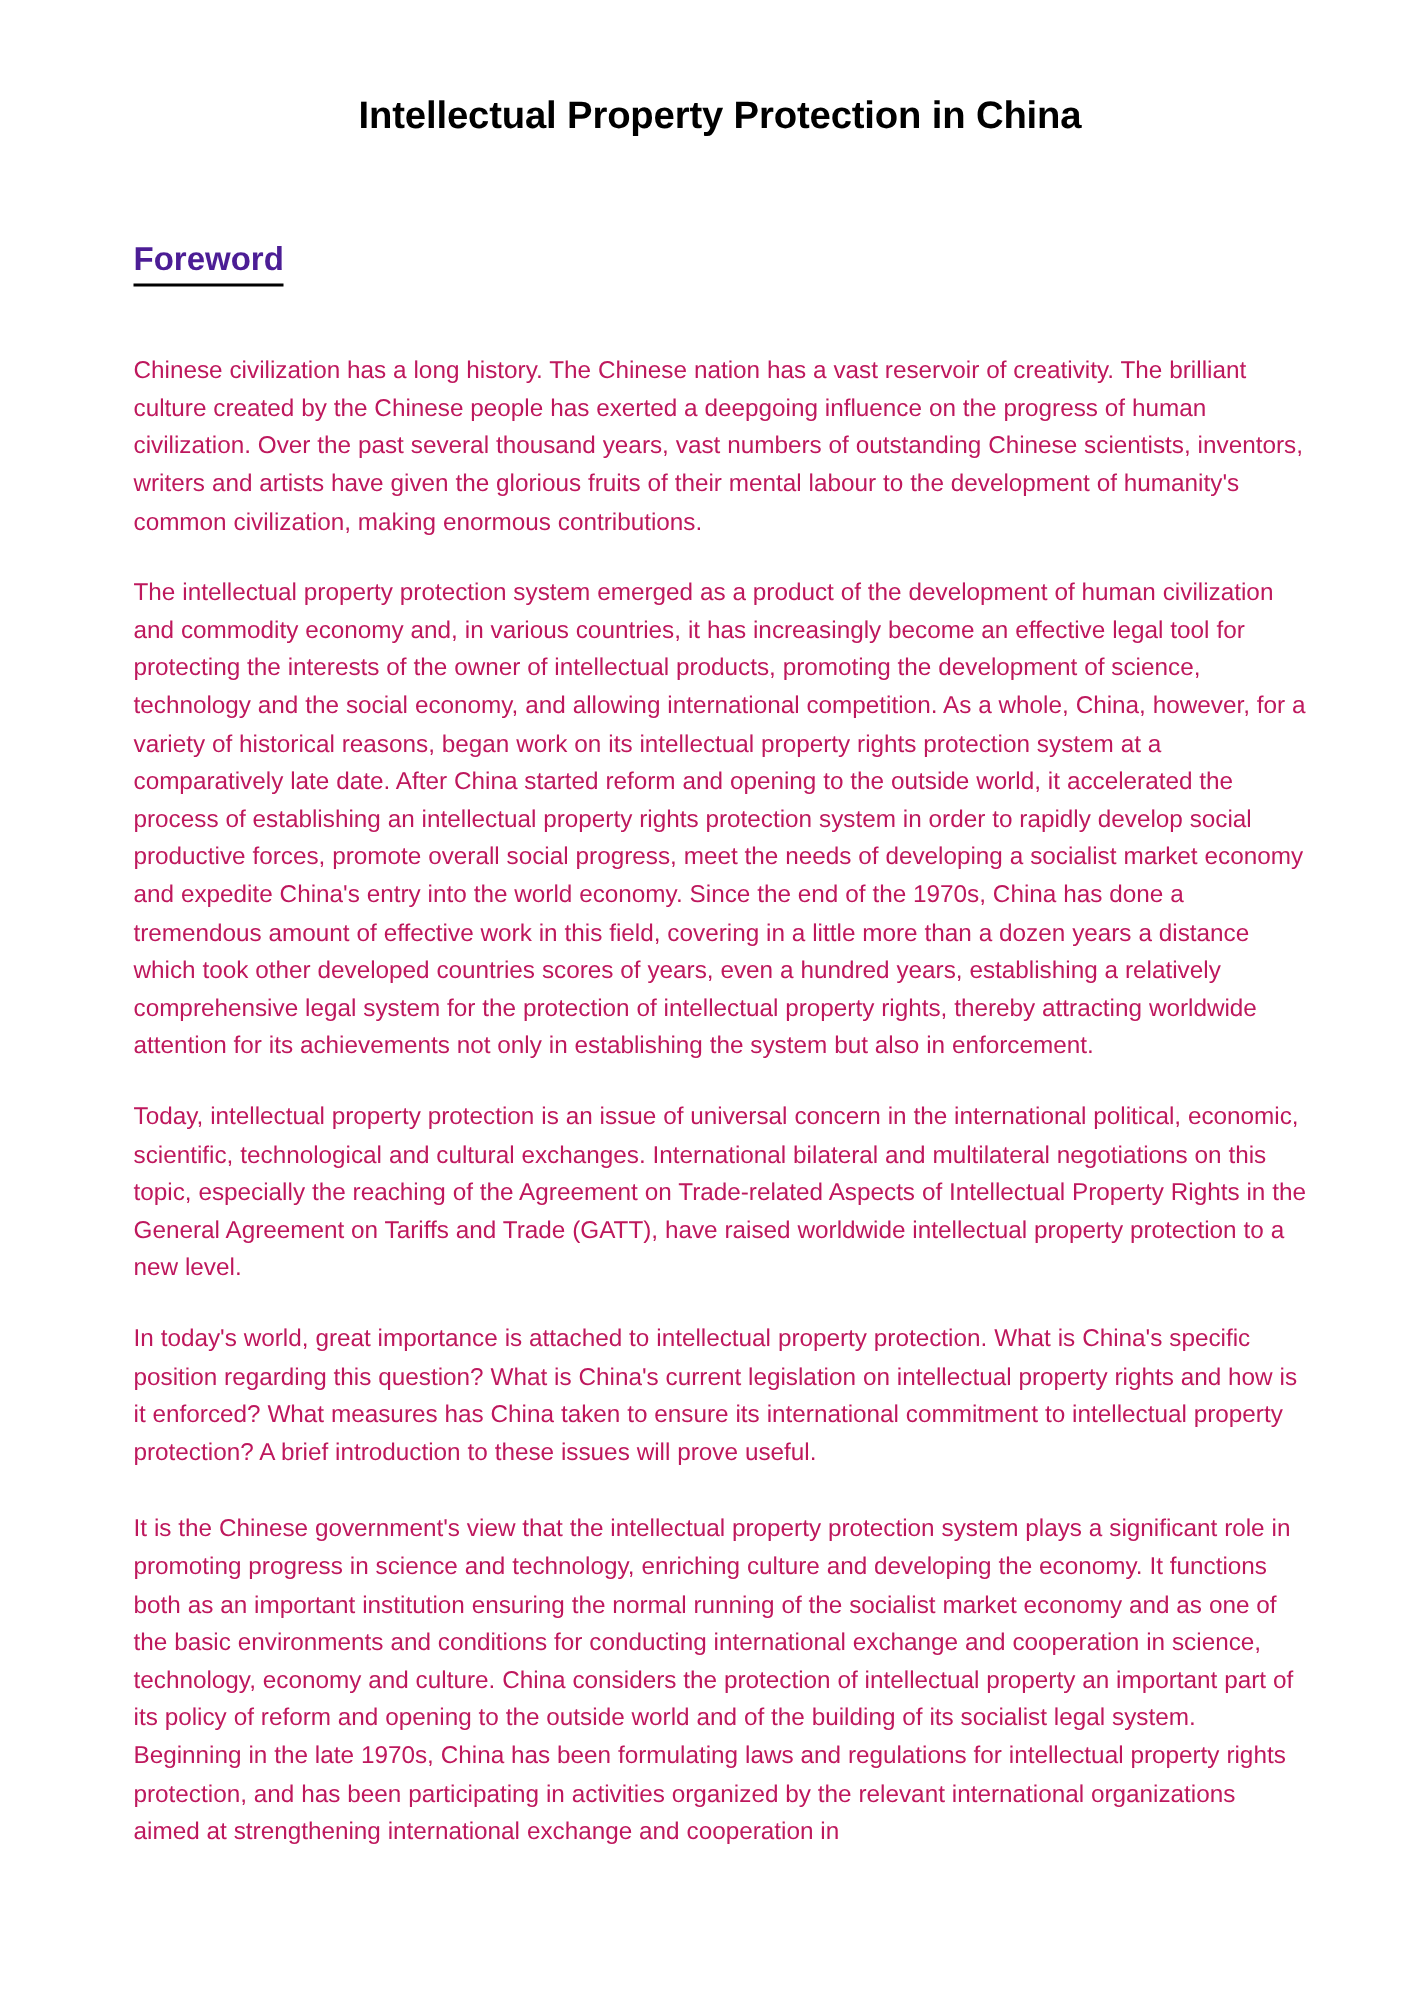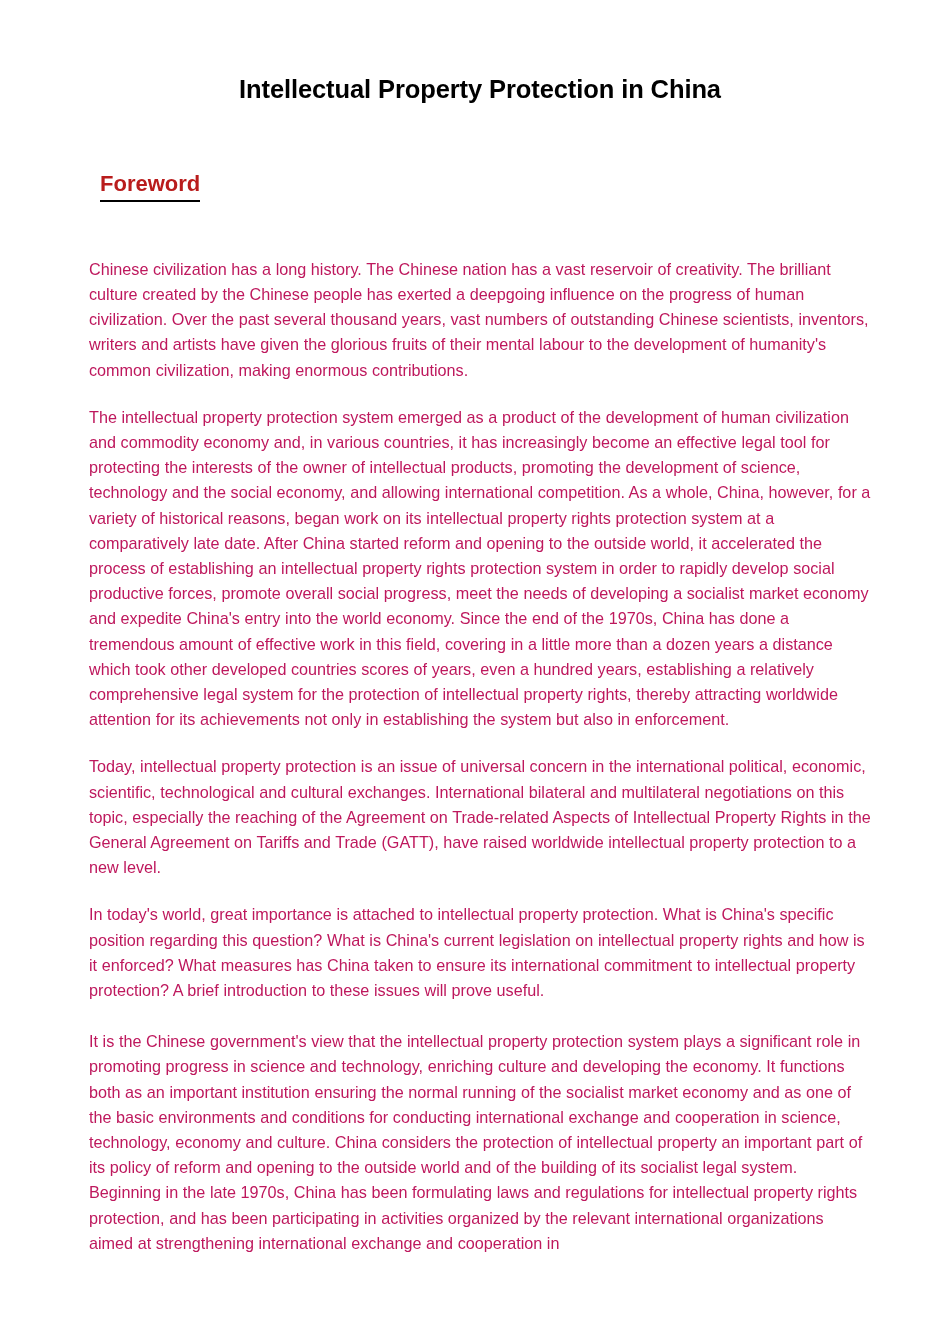--- a/index.html
+++ b/index.html
@@ -25,38 +25,38 @@
     padding: 0;
     background: #ffffff;
   }
   .content {
     position: absolute;
     left: 89px;
     top: 0;
     width: 782px;
   }
   .doc-title {
-    margin: 0;
-    padding-top: 75px;
+    margin: 12px;
+    padding-top: 51px;
     text-align: center;
     font-size: 25.5px;
     font-weight: bold;
     font-stretch: condensed;
     letter-spacing: -0.1px;
     line-height: 1.15;
     color: #000000;
   }
   .section-heading {
-    margin: 11px;
+    margin: 0;
     padding-top: 56px;
     font-size: 22px;
     font-weight: bold;
     font-stretch: condensed;
     line-height: 1.2;
-    color: #b91c1c;
+    color: #4c1d95;
   }
   .section-heading .ul {
     display: inline-block;
     border-bottom: 2.5px solid #000000;
     padding-bottom: 2px;
   }
   .sub-heading {
     margin: 0;
     padding-top: 30px;
     font-size: 16.2px;

